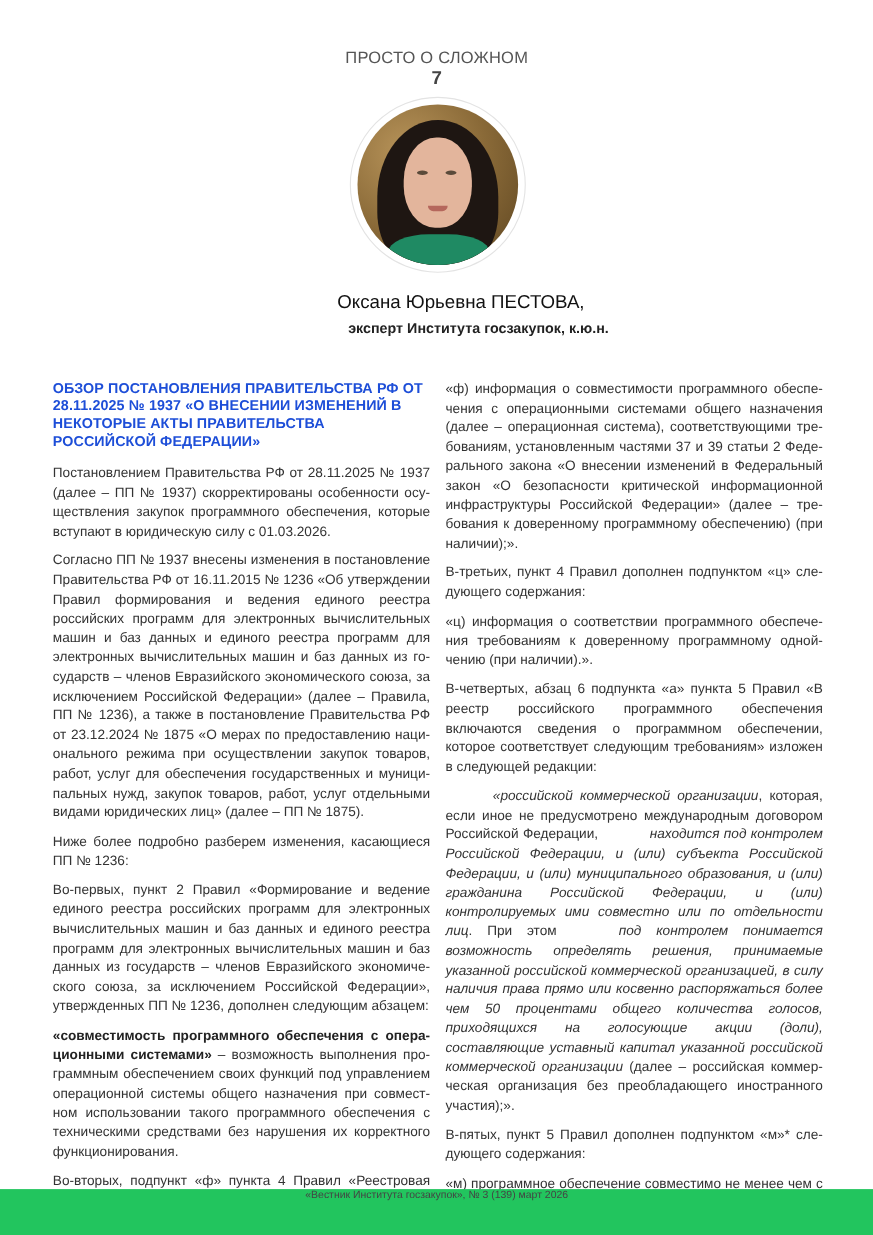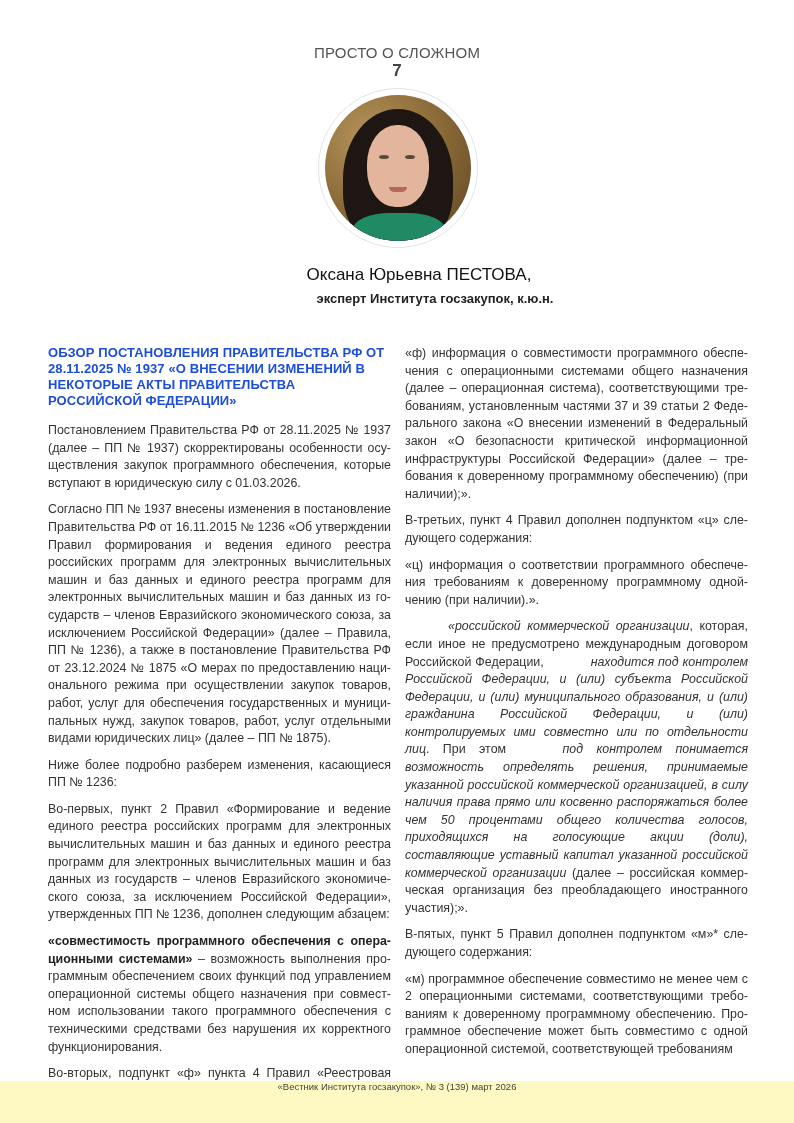--- a/index.html
+++ b/index.html
@@ -25,21 +25,21 @@
   .author-role { top: 291px; font-size: 13px; font-weight: bold; color: #222; padding-left: 76px; }
 
   .col { position: absolute; top: 345px; font-size: 12.4px; line-height: 17.6px; color: #333; }
   .col-left { left: 48px; width: 343px; }
   .col-right { left: 405px; width: 343px; }
   .col p { margin-bottom: 9px; text-align: justify; hyphens: manual; }
   .article-title { font-size: 13px; font-weight: bold; line-height: 16px; color: #1d4ed8; margin-bottom: 13px; text-transform: uppercase; letter-spacing: 0.1px; }
   .col em { font-style: italic; margin-left: 43px; }
   .col strong { font-weight: bold; color: #222; }
 
-  .footer { position: absolute; left: 0; right: 0; bottom: 0; height: 42px; background: #fef9c3; display: flex; align-items: center; justify-content: space-between; padding: 0 48px; gap: 40px; }
+  .footer { position: absolute; left: 0; right: 0; bottom: 0; height: 42px; background: #22c55e; display: flex; align-items: center; justify-content: space-between; padding: 0 48px; gap: 40px; }
   .footer-left { font-size: 9.5px; color: #444; }
   .footer-right { font-size: 9.5px; font-weight: bold; color: #222; }
 </style>
 </head>
 <body>
 
 <div class="header">
   <span class="header-title">ПРОСТО О СЛОЖНОМ</span>
   <span class="header-bar"></span>
   <span class="header-page">7</span>
@@ -66,20 +66,21 @@
   <p>Ниже более подробно разберем изменения, касающиеся ПП № 1236:</p>
   <p>Во-первых, пункт 2 Правил «Формирование и ведение единого реестра российских программ для электронных вычислительных машин и баз данных и единого реестра программ для электронных вычислительных машин и баз данных из государств – членов Евразийского экономиче­ского союза, за исключением Российской Федерации», утвержденных ПП № 1236, дополнен следующим абзацем:</p>
   <p><strong>«совместимость программного обеспечения с опера­ционными системами»</strong><span> – возможность выполнения про­граммным обеспечением своих функций под управлением операционной системы общего назначения при совмест­ном использовании такого программного обеспечения с техническими средствами без нарушения их корректного функционирования.</span></p>
   <p>Во-вторых, подпункт «ф» пункта 4 Правил «Реестровая запись о программном обеспечении» изложен в следу­ющей редакции:</p>
 </div>
 
 <div class="col col-right">
   <p>«ф) информация о совместимости программного обеспе­чения с операционными системами общего назначения (далее – операционная система), соответствующими тре­бованиям, установленным частями 37 и 39 статьи 2 Феде­рального закона «О внесении изменений в Федеральный закон «О безопасности критической информационной инфраструктуры Российской Федерации» (далее – тре­бования к доверенному программному обеспечению) (при наличии);».</p>
   <p>В-третьих, пункт 4 Правил дополнен подпунктом «ц» сле­дующего содержания:</p>
   <p>«ц) информация о соответствии программного обеспече­ния требованиям к доверенному программному одной­чению (при наличии).».</p>
+  <p>В-четвертых, абзац 6 подпункта «а» пункта 5 Правил «В ре­естр российского программного обеспечения включаются сведения о программном обеспечении, которое соответ­ствует следующим требованиям» изложен в следующей редакции:</p>
   <p><em>«российской коммерческой организации</em><span>, которая, если иное не предусмотрено международным договором Российской Федерации, </span><em>находится под контролем Рос­сийской Федерации, и (или) субъекта Российской Федера­ции, и (или) муниципального образования, и (или) граж­данина Российской Федерации, и (или) контролируемых ими совместно или по отдельности лиц</em><span>. При этом </span><em>под контролем понимается возможность определять реше­ния, принимаемые указанной российской коммерческой организацией, в силу наличия права прямо или косвенно распоряжаться более чем 50 процентами общего количе­ства голосов, приходящихся на голосующие акции (доли), составляющие уставный капитал указанной российской коммерческой организации</em><span> (далее – российская коммер­ческая организация без преобладающего иностранного участия);».</span></p>
   <p>В-пятых, пункт 5 Правил дополнен подпунктом «м»* сле­дующего содержания:</p>
   <p>«м) программное обеспечение совместимо не менее чем с 2 операционными системами, соответствующими требо­ваниям к доверенному программному обеспечению. Про­граммное обеспечение может быть совместимо с одной операционной системой, соответствующей требованиям</p>
 </div>
 
 <div class="footer">
   <span class="footer-left">«Вестник Института госзакупок», № 3 (139) март 2026</span>
   <span class="footer-right">WWW.ROSZAKUPKI.RU</span>
 </div>
 

